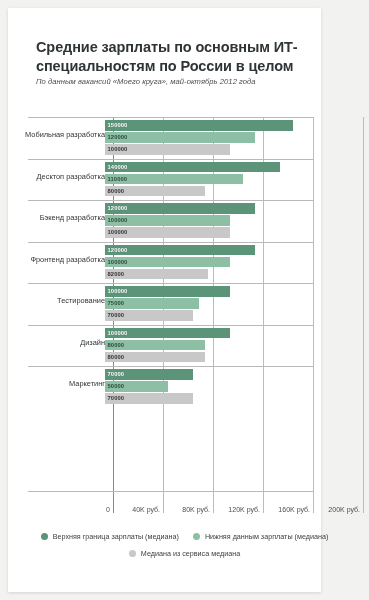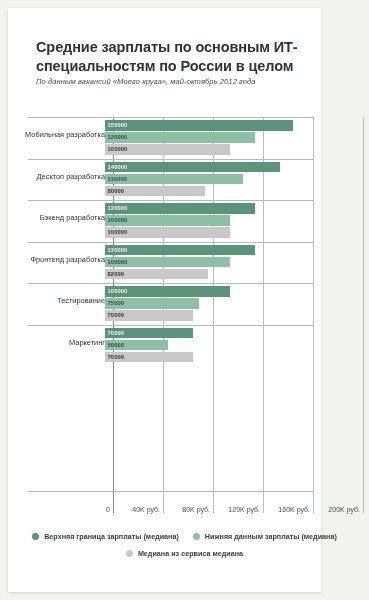--- a/index.html
+++ b/index.html
@@ -63,21 +63,21 @@
   .tick{
     position:absolute;top:0;font-size:7px;color:#4a4f52;
     transform:translateX(-100%);white-space:nowrap;
   }
   .tick.zero{transform:translateX(-100%);}
   
   .legend{position:absolute;left:0;top:524px;width:353px;}
   .legrow{display:flex;justify-content:center;align-items:center;gap:14px;margin-bottom:8px;}
   .legitem{display:flex;align-items:center;gap:5px;}
   .dot{width:7px;height:7px;border-radius:50%;display:inline-block;}
-  .legtext{font-size:7.2px;color:#3a3f42;white-space:nowrap;font-weight:bold;}
+  .legtext{font-size:7.2px;color:#3a3f42;white-space:nowrap;}
 </style>
 </head>
 <body>
 
 <div class="card">
 
   <div class="title">Средние зарплаты по основным ИТ-специальностям по России в целом</div>
   <div class="subtitle">По данным вакансий «Моего круга», май-октябрь 2012 года</div>
 
   <div class="plot">
@@ -175,20 +175,38 @@
               <span class="vlabel">75000</span>
             </div>
             <div class="bar median">
               <div class="fill" style="width: 87.5px; background: rgb(200, 200, 200);"></div>
               <span class="vlabel">70000</span>
             </div>
           </div>
         </div>
         <div class="row">
           <div class="rowsep"></div>
+          <div class="catlabel">Дизайн</div>
+          <div class="bars">
+            <div class="bar upper">
+              <div class="fill" style="width: 125px; background: rgb(91, 148, 120);"></div>
+              <span class="vlabel">100000</span>
+            </div>
+            <div class="bar lower">
+              <div class="fill" style="width: 100px; background: rgb(140, 191, 163);"></div>
+              <span class="vlabel">80000</span>
+            </div>
+            <div class="bar median">
+              <div class="fill" style="width: 100px; background: rgb(200, 200, 200);"></div>
+              <span class="vlabel">80000</span>
+            </div>
+          </div>
+        </div>
+        <div class="row">
+          <div class="rowsep"></div>
           <div class="catlabel">Маркетинг</div>
           <div class="bars">
             <div class="bar upper">
               <div class="fill" style="width: 87.5px; background: rgb(91, 148, 120);"></div>
               <span class="vlabel">70000</span>
             </div>
             <div class="bar lower">
               <div class="fill" style="width: 62.5px; background: rgb(140, 191, 163);"></div>
               <span class="vlabel">50000</span>
             </div>

